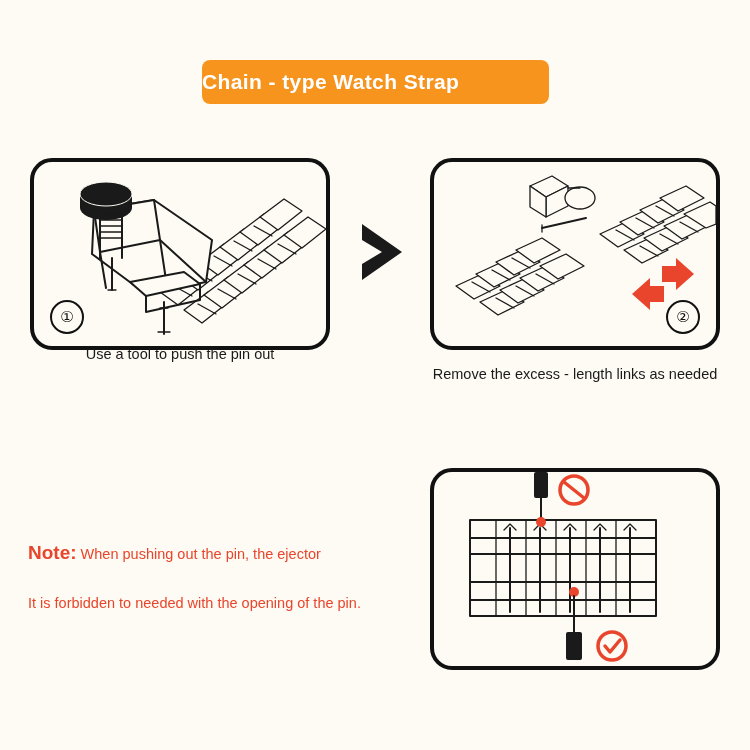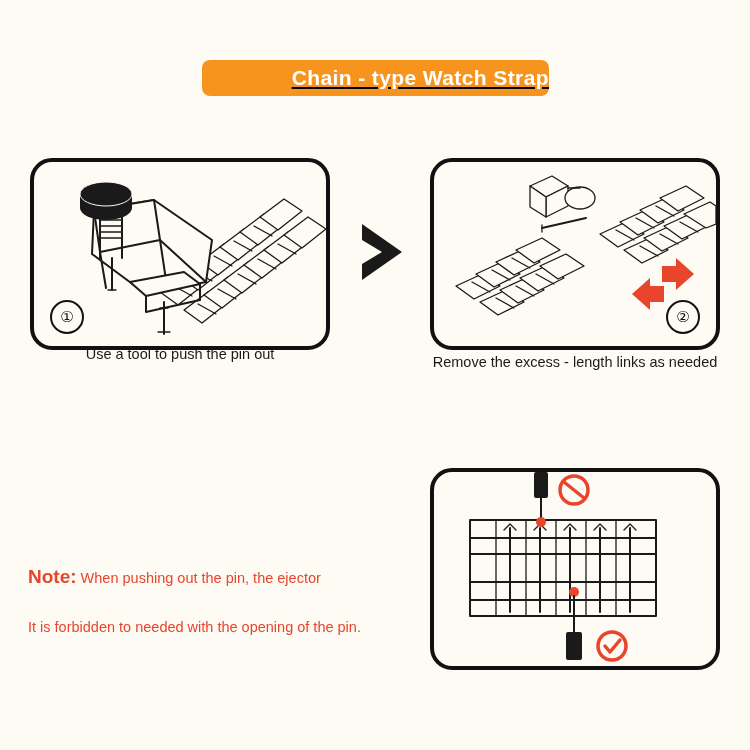--- a/index.html
+++ b/index.html
@@ -19,27 +19,26 @@
     width: 750px;
     height: 750px;
   }
 
   
   .title-banner {
     position: absolute;
     left: 202px;
     top: 60px;
     width: 347px;
-    height: 36px;
+    height: 44px;
     background: #f7941e;
     border-radius: 8px;
     display: flex;
     align-items: center;
-    justify-content: flex-end;
-    text-decoration: underline;
+    justify-content: flex-start;
   }
   .title-banner span {
     color: #ffffff;
     font-size: 21px;
     font-weight: bold;
     letter-spacing: 0.4px;
   }
 
   
   .panel {
@@ -71,41 +70,40 @@
   #badge-2 { right: 16px; bottom: 12px; }
 
   .caption {
     position: absolute;
     text-align: center;
     font-size: 14.5px;
     color: #1a1a1a;
     line-height: 1.45;
   }
   #caption-1 { left: 30px;  top: 344px; width: 300px; }
-  #caption-2 { left: 420px; top: 352px; width: 310px; }
+  #caption-2 { left: 420px; top: 364px; width: 310px; }
 
   
   .big-arrow {
     position: absolute;
     left: 356px;
     top: 222px;
     width: 52px;
     height: 60px;
   }
 
   
   .note-block {
     position: absolute;
     left: 28px;
     top: 538px;
     width: 390px;
     color: #e8452c;
     font-size: 14.5px;
     line-height: 1.62;
-    margin-top: 24px;
   }
   .note-label {
     font-size: 19px;
     font-weight: bold;
     color: #e8452c;
   }
   .note-text {
     color: #e8452c;
   }
 

